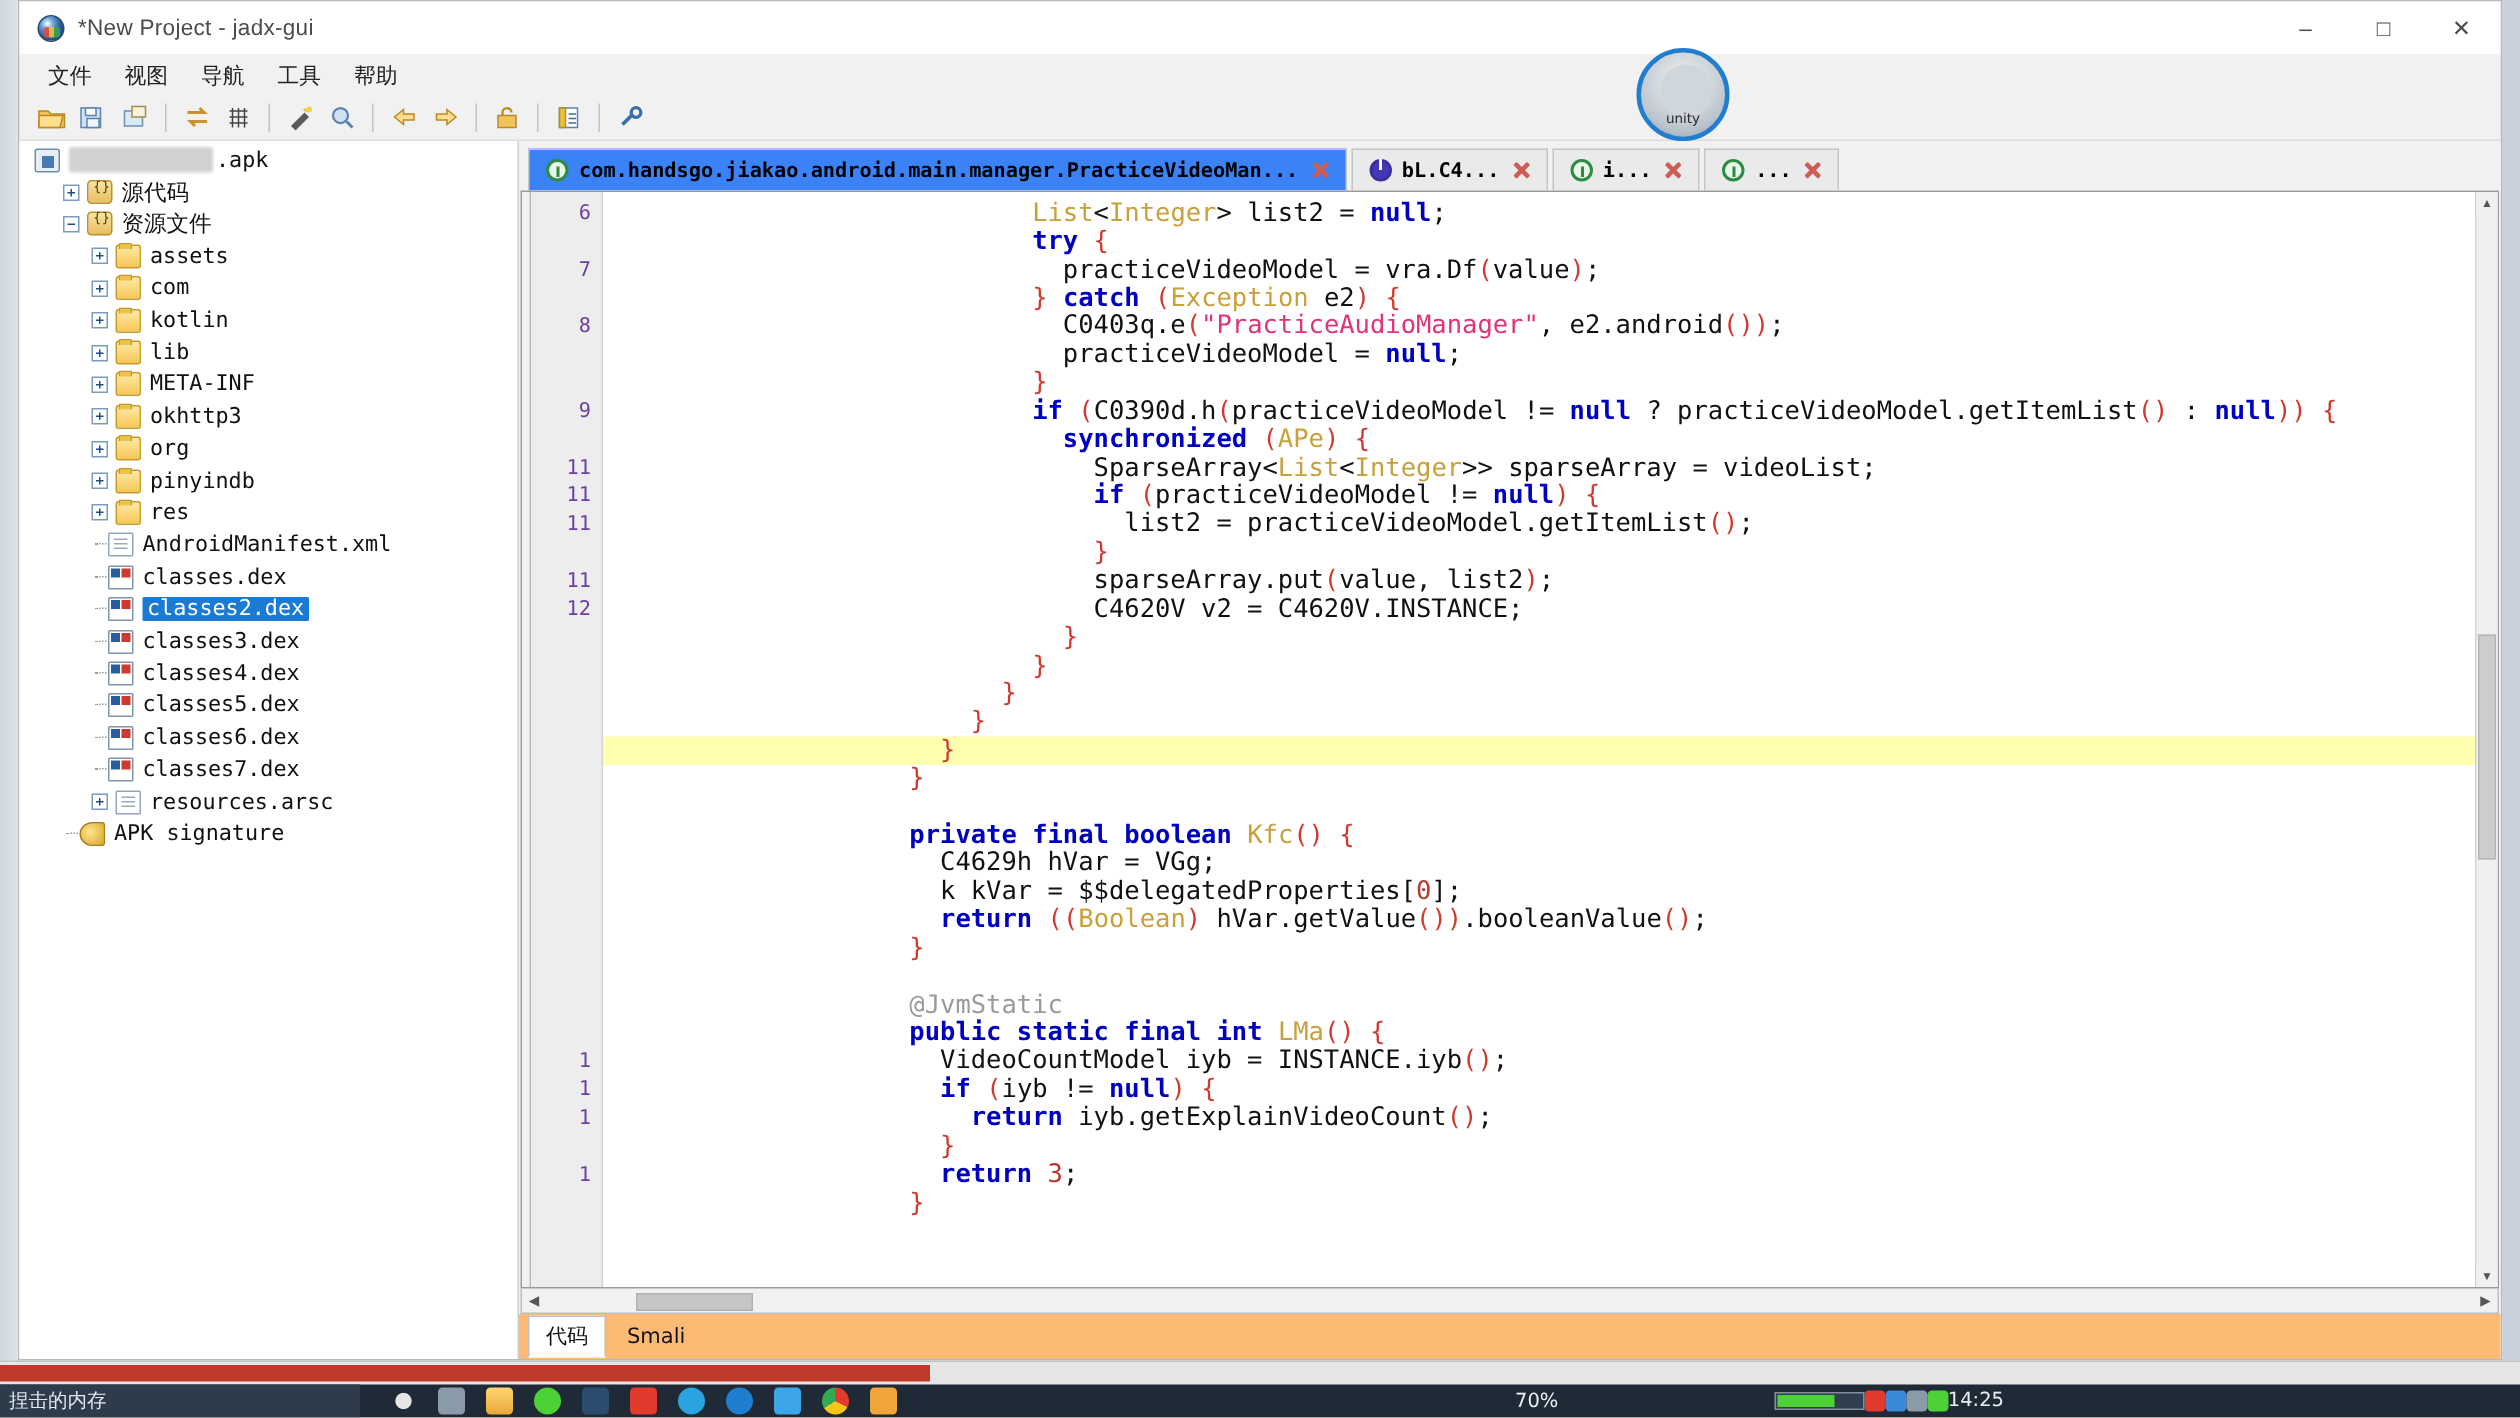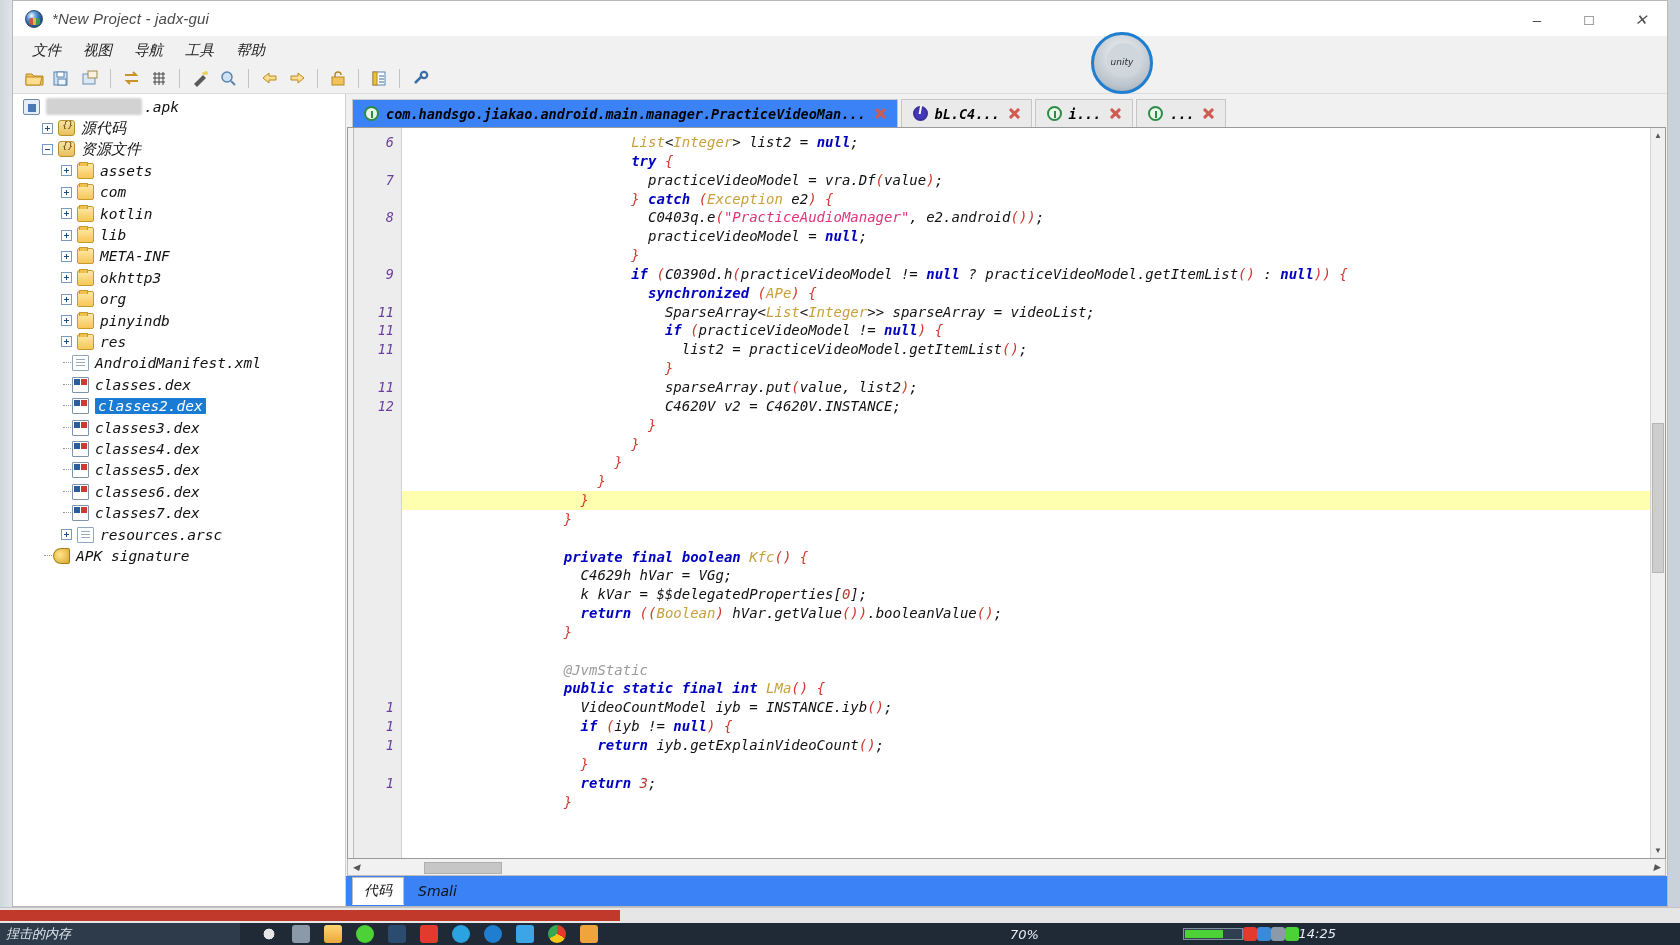--- a/index.html
+++ b/index.html
@@ -3,21 +3,21 @@
 <meta charset="utf-8">
 <style>
   * { box-sizing: border-box; }
   html, body {
     margin: 0; padding: 0;
     width: 1680px; height: 945px;
     overflow: hidden;
     background: #d8d8d8;
     font-family: "Liberation Sans", sans-serif;
   }
-  #root { position: relative; width: 1344px; height: 945px; font-style: italic; }
+  #root { position: relative; width: 1344px; height: 945px; }
 
   
   .desktop-left {
     position: absolute; left: 0; top: 0; width: 14px; height: 910px;
     background: linear-gradient(90deg,#cfd6dd,#e2e7ec);
   }
   .desktop-behind {
     position: absolute; left: 0; top: 0; width: 1680px; height: 910px;
     background: #c9d2da;
   }
@@ -193,21 +193,21 @@
     position: absolute; left: 745px; top: -62px; width: 62px; height: 62px;
     border-radius: 50%; border: 3px solid #1f7ed0;
     background: radial-gradient(circle at 50% 35%, #f4f4f4, #b9c3cc 70%, #8a959f 100%);
     overflow: hidden; z-index: 30;
   }
   .unity-overlay .u-body {
     position: absolute; left: 13px; top: 8px; width: 34px; height: 34px;
     background: #cfd6dc; border-radius: 50% 50% 40% 40%;
   }
   .unity-overlay .u-txt {
-    position: absolute; left: 0; right: 0; bottom: 24px; text-align: center;
+    position: absolute; left: 0; right: 0; bottom: 6px; text-align: center;
     font-size: 9px; color: #2c2c2c; font-family: "DejaVu Sans", sans-serif;
   }
 
   
   .codewrap {
     flex: 1; min-height: 0; display: flex; border: 1px solid #9a9a9a; background: #fff;
     margin: 0 1px; position: relative; overflow: hidden;
   }
   .gutter-edge { width: 6px; background: #f1f1f1; border-right: 1px solid #bdbdbd; flex:none;}
   .gutter {
@@ -216,22 +216,22 @@
   }
   .gutter .gl {
     height: 18.85px; font-family: "DejaVu Sans Mono", monospace; font-size: 13.5px;
     color: #6b3fa0; padding-right: 7px; line-height: 18.85px;
   }
   .codearea {
     flex: 1; padding-top: 5px; overflow: hidden; position: relative; background: #fff;
   }
   .cl {
     height: 18.85px; line-height: 18.85px; white-space: pre;
-    font-family: "DejaVu Sans Mono", monospace; font-size: 14px; color: #111;
-    padding-left: 10px;
+    font-family: "DejaVu Sans Mono", monospace; font-size: 17px; color: #111;
+    padding-left: 20px;
   }
   .cl.hl { background: #ffffb0; }
   .kw { color: #0000c0; font-weight: bold; }
   .ty { color: #c8a03c; }
   .str { color: #e0337a; }
   .pn { color: #d03a2e; }
   .an { color: #9a9a9a; }
   .mt { color: #111; }
   .num { color: #b8392f; }
 
@@ -254,21 +254,21 @@
     height: 17px; background: #f1f1f1; display: flex; align-items: center;
     border: 1px solid #bdbdbd; border-top: none; margin: 0 1px;
   }
   .hsb .arrow { width: 16px; text-align: center; font-size: 9px; color: #555; }
   .hsb .track { flex: 1; height: 13px; position: relative; }
   .hsb .thumb { position: absolute; left: 60px; width: 78px; top: 1px; height: 12px; background: #c6c6c6; border: 1px solid #b0b0b0; }
 
   
   .bottom-tabs {
     height: 30px; display: flex; align-items: center; padding-left: 6px; gap: 2px;
-    background: #3b82f6;
+    background: #fdba74;
   }
   .btab {
     padding: 4px 11px; font-size: 14px; color: #111; border: 1px solid transparent;
     font-family: "DejaVu Sans", sans-serif;
   }
   .btab.active { background: #fff; border: 1px solid #c0c0c0; border-bottom-color: #fff; }
 
   
   .underbar {
     position: absolute; left: 0; top: 907px; width: 1680px; height: 16px; background: #e6e6e6;

